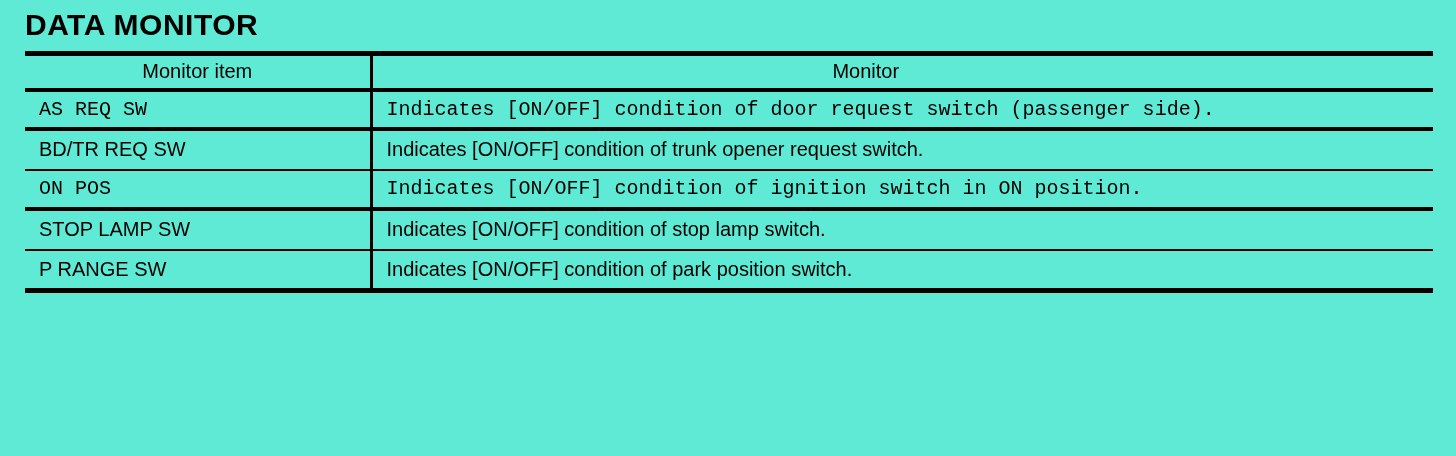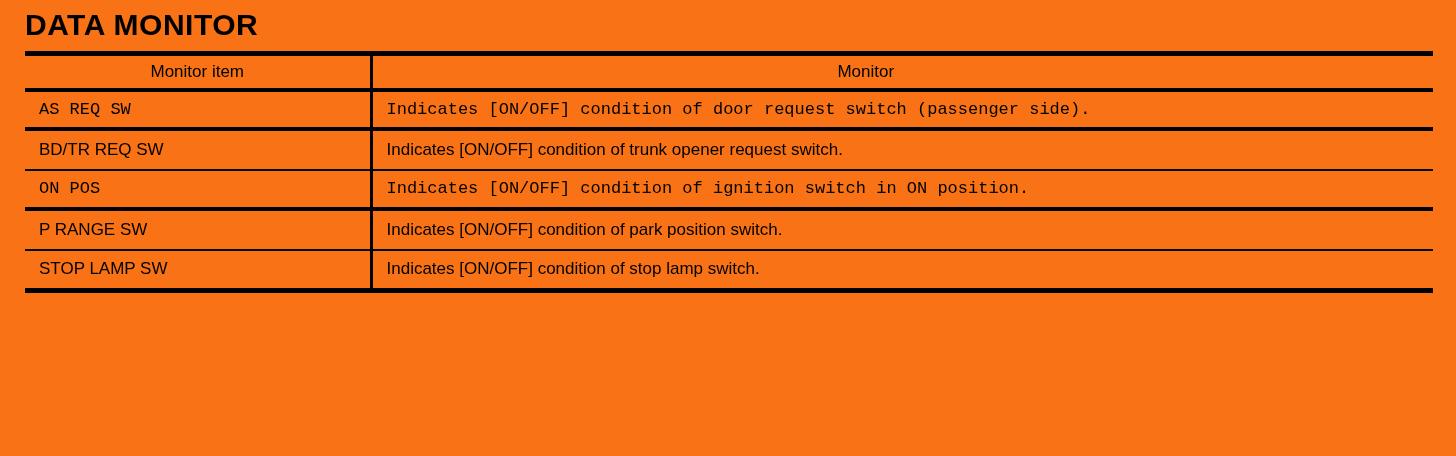--- a/index.html
+++ b/index.html
@@ -8,40 +8,40 @@
     padding: 0;
     background: #ffffff;
     color: #000000;
     font-family: "Liberation Sans", sans-serif;
   }
   .page {
     width: 1456px;
     height: 456px;
     padding: 9px 23px 0 25px;
     overflow: hidden;
-    background: #f97316;
+    background: #5eead4;
   }
   .doc-title {
     font-size: 30px;
     line-height: 32px;
     font-weight: 700;
     letter-spacing: 0.5px;
     margin: 0 0 10px 0;
   }
   table.data-monitor {
     border-collapse: collapse;
     table-layout: fixed;
     width: 1408px;
     border-top: 5px solid #000;
     border-bottom: 5px solid #000;
   }
   col.col-item   { width: 346px; }
   col.col-content{ width: 1062px; }
   th, td {
-    font-size: 17px;
+    font-size: 20px;
     font-weight: 400;
     vertical-align: middle;
     white-space: nowrap;
     overflow: hidden;
   }
   thead th {
     height: 36px;
     border-bottom: 4px solid #000;
     text-align: center;
     padding: 0;
@@ -82,22 +82,22 @@
         </tr>
         <tr>
           <td>BD/TR REQ SW</td>
           <td>Indicates [ON/OFF] condition of trunk opener request switch.</td>
         </tr>
         <tr class="thick-sep">
           <td>ON POS</td>
           <td>Indicates [ON/OFF] condition of ignition switch in ON position.</td>
         </tr>
         <tr>
+          <td>STOP LAMP SW</td>
+          <td>Indicates [ON/OFF] condition of stop lamp switch.</td>
+        </tr>
+        <tr>
           <td>P RANGE SW</td>
           <td>Indicates [ON/OFF] condition of park position switch.</td>
-        </tr>
-        <tr>
-          <td>STOP LAMP SW</td>
-          <td>Indicates [ON/OFF] condition of stop lamp switch.</td>
         </tr>
       </tbody>
   </table>
 </div>
 
 </body></html>

